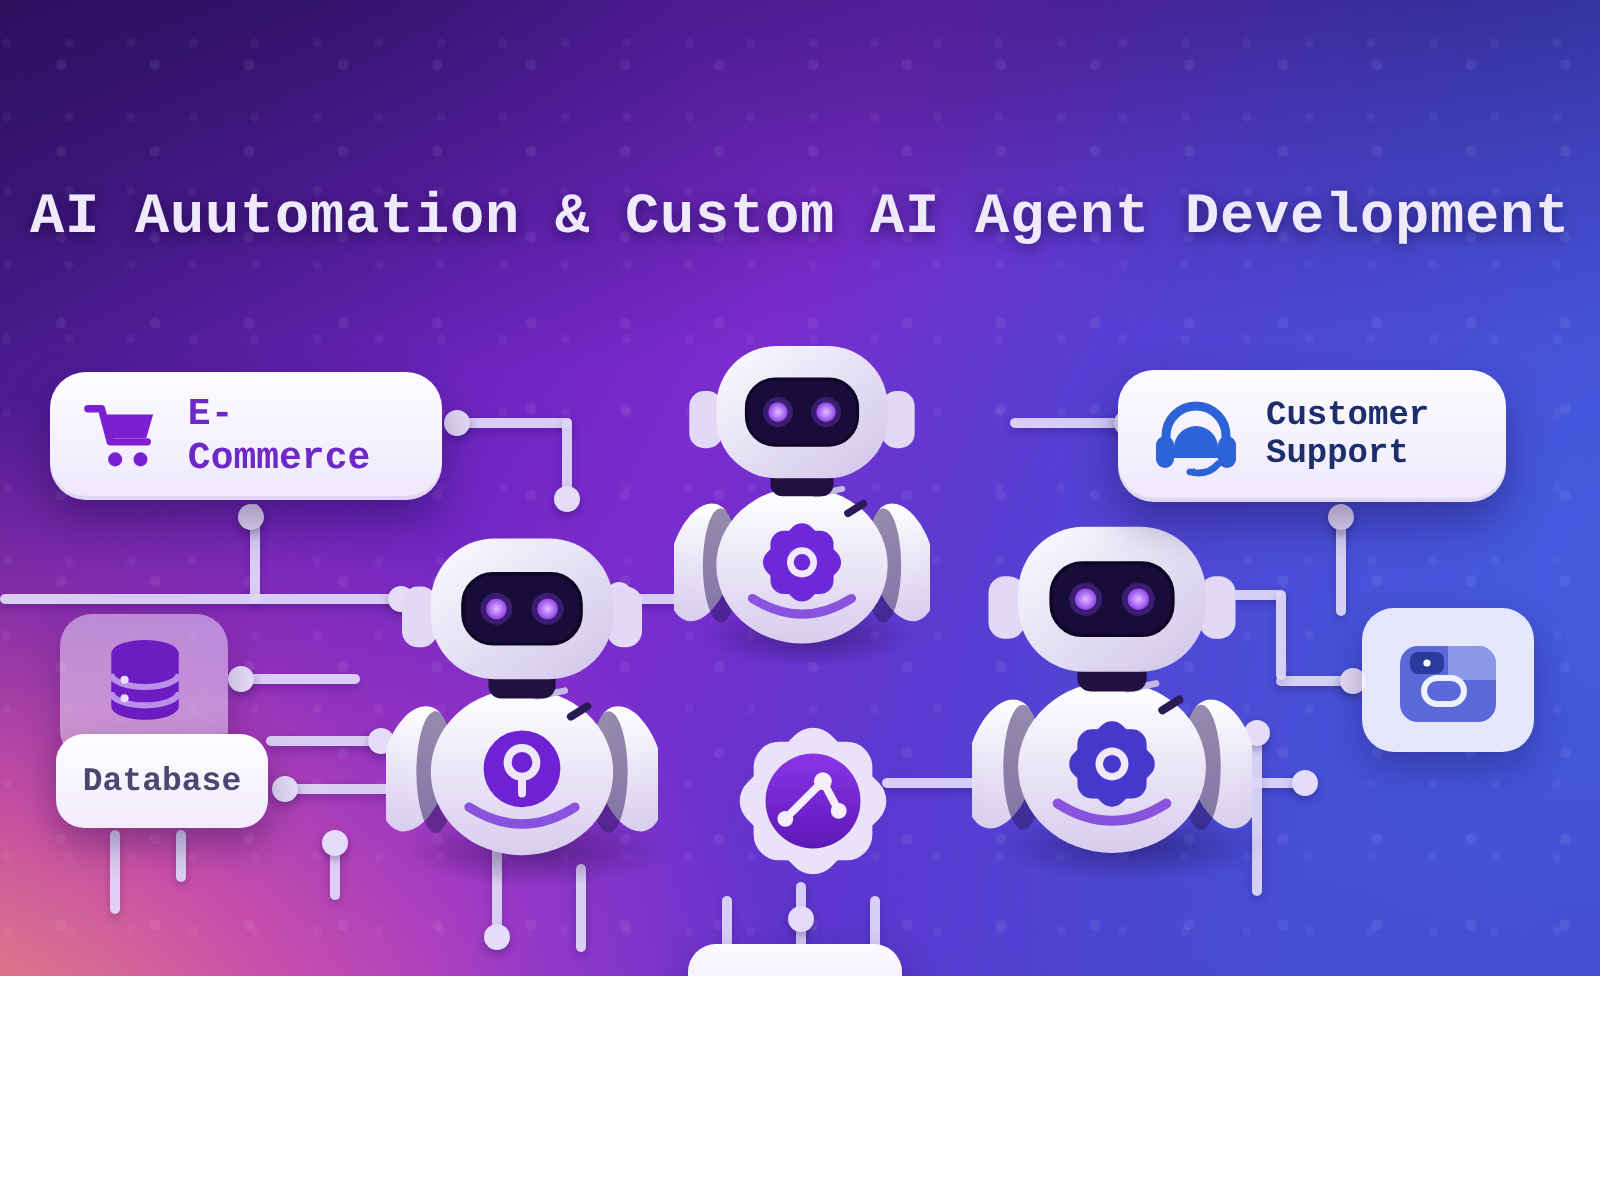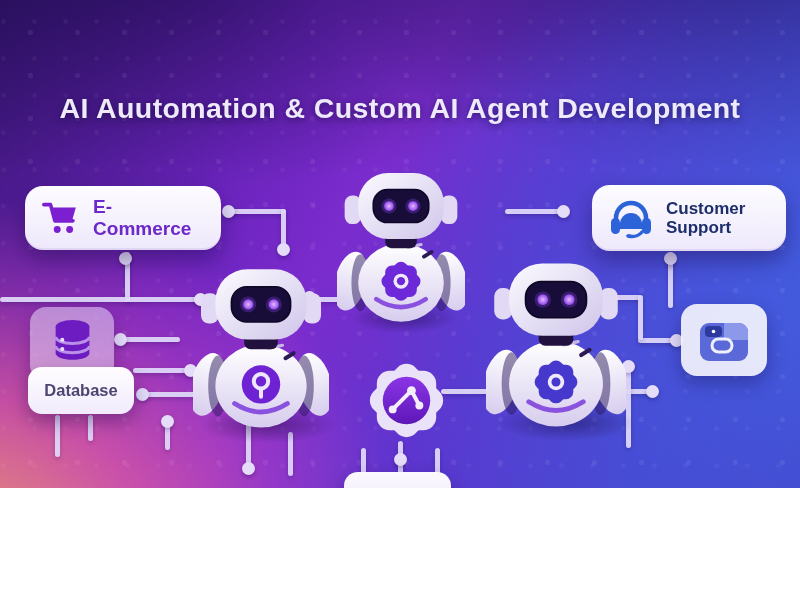--- a/index.html
+++ b/index.html
@@ -1,17 +1,17 @@
 <!DOCTYPE html>
 <html><head>
 <meta charset="utf-8">
 <style>
   html,body{margin:0;padding:0;}
   .stage{position:relative;width:800px;height:488px;overflow:hidden;
-    font-family:Liberation Sans, sans-serif;
+    font-family:Liberation Mono, monospace;
     background:
       radial-gradient(640px 500px at -6% 112%, rgba(250,160,110,.92) 0%, rgba(236,96,160,.72) 30%, rgba(210,70,190,.34) 52%, transparent 70%),
       radial-gradient(700px 560px at 106% 60%, rgba(64,110,235,.55) 0%, rgba(64,90,220,.28) 45%, transparent 68%),
       radial-gradient(900px 420px at 18% -12%, rgba(16,7,58,.62), transparent 60%),
       radial-gradient(700px 380px at 92% -10%, rgba(14,12,66,.58), transparent 60%),
       linear-gradient(118deg,#3c1678 0%,#6b24bd 30%,#7b2ccd 44%,#5d36cf 62%,#4848d2 85%,#4545cc 100%);}
   .texture{position:absolute;inset:0;pointer-events:none;opacity:.8;
     background-image:
       radial-gradient(circle, rgba(255,255,255,.085) 2.4px, transparent 3px),
       radial-gradient(circle, rgba(255,255,255,.06) 2px, transparent 2.6px);
@@ -201,21 +201,21 @@
   <div class="card" style="left:25px;top:186px;width:196px;height:64px">
     <svg width="42" height="38" viewBox="0 0 42 38">
       <path d="M3 5 h7 l4.5 17 h19" stroke="#7c1fd0" stroke-width="3.8" fill="none" stroke-linecap="round" stroke-linejoin="round"></path>
       <path d="M10.5 8 h26 l-3.5 12 h-19 z" fill="#7c1fd0"></path>
       <circle cx="17" cy="31" r="3.6" fill="#7c1fd0"></circle>
         <circle cx="30" cy="31" r="3.6" fill="#7c1fd0"></circle>
     </svg>
     <span class="lbl lbl-purple">E-Commerce</span>
   </div>
 
-  <div class="card" style="left:592px;top:185px;width:194px;height:66px">
+  <div class="card" style="left:559px;top:185px;width:194px;height:66px">
     <svg width="46" height="44" viewBox="0 0 46 44">
       <path d="M8 26 v-4 a15 15 0 0 1 30 0 v4" stroke="#2d63d8" stroke-width="4.5" fill="none" stroke-linecap="round"></path>
       <path d="M12 28 a11 11 0 0 1 22 0 v5 h-22 z" fill="#2d63d8"></path>
       <rect x="3" y="22" width="9" height="16" rx="4.5" fill="#2d63d8"></rect>
       <rect x="34" y="22" width="9" height="16" rx="4.5" fill="#2d63d8"></rect>
       <path d="M34 36 q-5 6 -14 4" stroke="#2d63d8" stroke-width="3.4" fill="none" stroke-linecap="round"></path>
       <path d="M22 42 l-4 -2.5 4.5 -1.5 z" fill="#2d63d8"></path>
     </svg>
     <span class="lbl lbl-navy" style="width:100px">Customer Support</span>
   </div>

